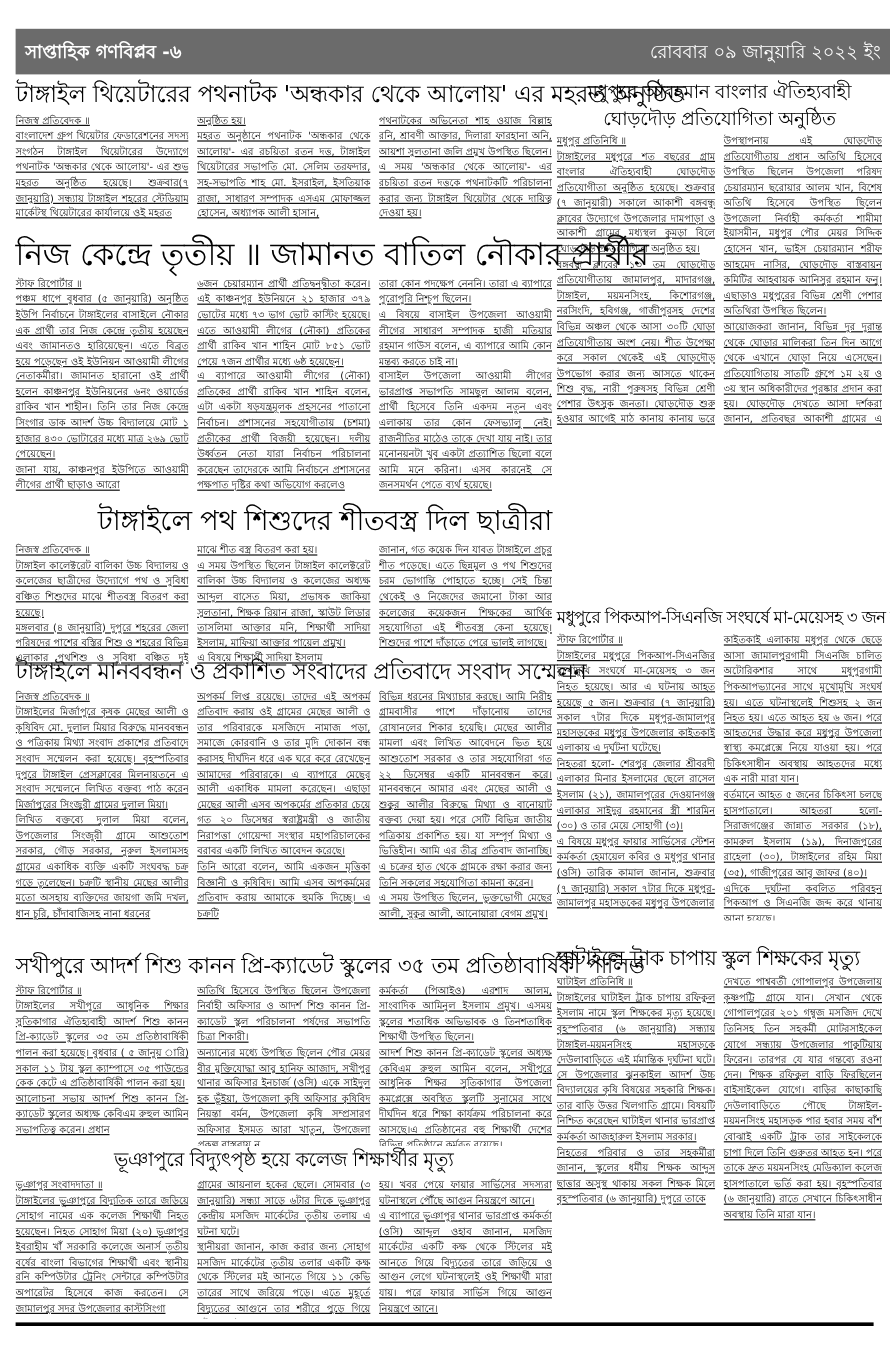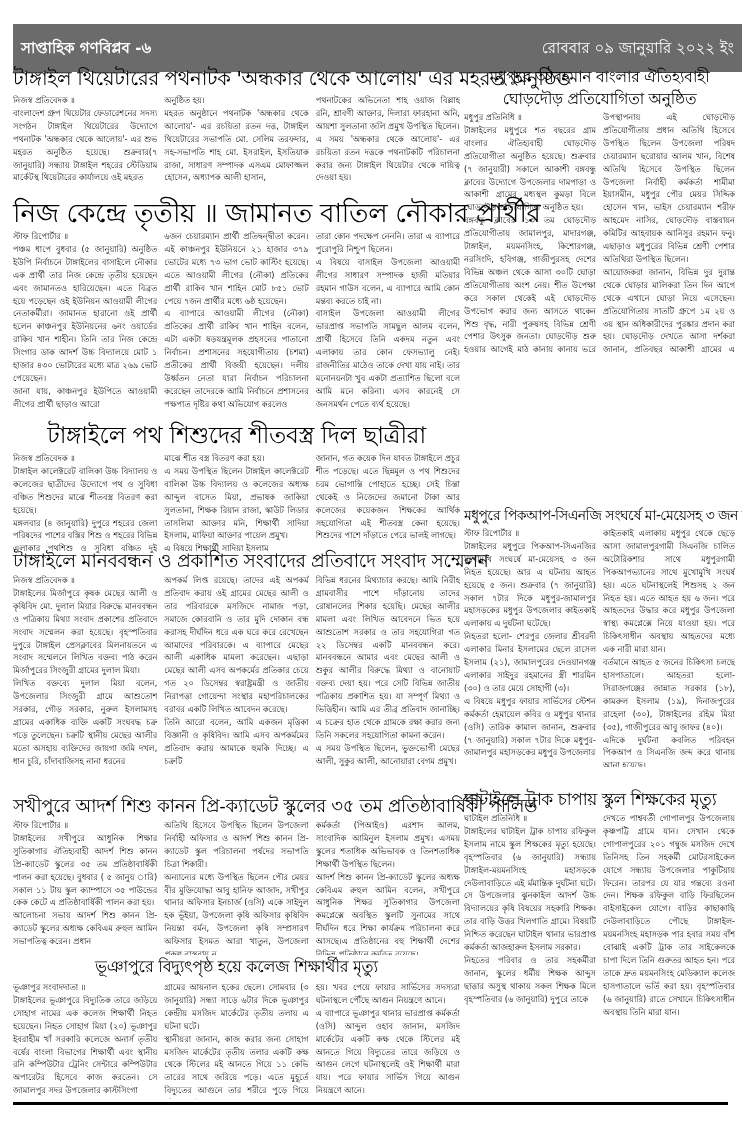--- a/index.html
+++ b/index.html
@@ -1,24 +1,24 @@
 <!DOCTYPE html>
 <html><head>
 <meta charset="utf-8">
 <style>
   * { box-sizing: border-box; margin: 0; padding: 0; }
   html, body { width: 742px; height: 1124px; background: #ffffff; overflow: hidden; }
   body { font-family: "DejaVu Sans", sans-serif; color: #111; position: relative; }
-  .header-bar { position: absolute; left: 13px; top: 24px; width: 729px; height: 48px; background: #6b6b6b; color: #fff; display: flex; justify-content: space-between; align-items: center; padding: 0 8px 0 8px; }
+  .header-bar { position: absolute; left: 13px; top: 24px; width: 729px; height: 38px; background: #6b6b6b; color: #fff; display: flex; justify-content: space-between; align-items: center; padding: 0 8px 0 8px; }
   .header-bar .paper-name { font-size: 15px; font-weight: bold; }
   .header-bar .date { font-size: 15px; }
   .article { position: absolute; }
   .headline { font-family: "DejaVu Sans", sans-serif; font-weight: normal; white-space: nowrap; letter-spacing: -0.3px; color: #000; }
   .cols { display: flex; gap: 7px; }
-  .col { flex: 1; font-size: 8.2px; line-height: 12.9px; text-align: justify; overflow: hidden; }
+  .col { flex: 1; font-size: 8.2px; line-height: 12.9px; text-align: justify; overflow: hidden; text-decoration: underline; }
   .bottom-rule { position: absolute; left: 13px; top: 1102px; width: 715px; height: 3px; background: #000; }
 </style>
 </head>
 <body>
 
 <div class="header-bar" style="background: rgb(107, 107, 107);">
   <span class="paper-name">সাপ্তাহিক গণবিপ্লব -৬</span>
   <span class="date">রোববার ০৯ জানুয়ারি ২০২২ ইং</span>
 </div>
 
@@ -42,21 +42,21 @@
 জানা যায়, কাঞ্চনপুর ইউপিতে আওয়ামী লীগের প্রার্থী ছাড়াও আরো</div>
     <div class="col" style="white-space:pre-line;">৬জন চেয়ারম্যান প্রার্থী প্রতিদ্বন্দ্বীতা করেন। এই কাঞ্চনপুর ইউনিয়নে ২১ হাজার ৩৭৯ ভোটের মধ্যে ৭৩ ভাগ ভোট কাস্টিং হয়েছে। এতে আওয়ামী লীগের (নৌকা) প্রতিকের প্রার্থী রাকিব খান শাহিন মোট ৮৫১ ভোট পেয়ে ৭জন প্রার্থীর মধ্যে ৬ষ্ঠ হয়েছেন।
 এ ব্যাপারে আওয়ামী লীগের (নৌকা) প্রতিকের প্রার্থী রাকিব খান শাহিন বলেন, এটা একটা ষড়যন্ত্রমূলক প্রহসনের পাতানো নির্বাচন। প্রশাসনের সহযোগীতায় (চশমা) প্রতীকের প্রার্থী বিজয়ী হয়েছেন। দলীয় উর্ধ্বতন নেতা যারা নির্বাচন পরিচালনা করেছেন তাদেরকে আমি নির্বাচনে প্রশাসনের পক্ষপাত দৃষ্টির কথা অভিযোগ করলেও</div>
     <div class="col" style="white-space:pre-line;">তারা কোন পদক্ষেপ নেননি। তারা এ ব্যাপারে পুরোপুরি নিশ্চুপ ছিলেন।
 এ বিষয়ে বাসাইল উপজেলা আওয়ামী লীগের সাধারণ সম্পাদক হাজী মতিয়ার রহমান গাউস বলেন, এ ব্যাপারে আমি কোন মন্তব্য করতে চাই না।
 বাসাইল উপজেলা আওয়ামী লীগের ভারপ্রাপ্ত সভাপতি সামছুল আলম বলেন, প্রার্থী হিসেবে তিনি একদম নতুন এবং এলাকায় তার কোন ফেসভ্যালু নেই। রাজনীতির মাঠেও তাকে দেখা যায় নাই। তার মনোনয়নটা খুব একটা প্রত্যাশিত ছিলো বলে আমি মনে করিনা। এসব কারনেই সে জনসমর্থন পেতে ব্যর্থ হয়েছে।</div>
   </div>
 </div>
 
 <div class="article" style="left:13px; top:420px; width:447px;">
-  <div class="headline" style="font-size:23px; line-height:30px; text-align:center;">টাঙ্গাইলে পথ শিশুদের শীতবস্ত্র দিল ছাত্রীরা</div>
+  <div class="headline" style="font-size:23px; line-height:30px; text-align:right;">টাঙ্গাইলে পথ শিশুদের শীতবস্ত্র দিল ছাত্রীরা</div>
   <div class="cols" style="margin-top:2px; height:106px;">
     <div class="col" style="white-space:pre-line;">নিজস্ব প্রতিবেদক ॥
 টাঙ্গাইল কালেক্টরেট বালিকা উচ্চ বিদ্যালয় ও কলেজের ছাত্রীদের উদ্যোগে পথ ও সুবিধা বঞ্চিত শিশুদের মাঝে শীতবস্ত্র বিতরণ করা হয়েছে।
 মঙ্গলবার (৪ জানুয়ারি) দুপুরে শহরের জেলা পরিষদের পাশের বস্তির শিশু ও শহরের বিভিন্ন এলাকার পথশিশু ও সুবিধা বঞ্চিত দুই শতাধিক শিশুদের</div>
     <div class="col" style="white-space:pre-line;">মাঝে শীত বস্ত্র বিতরণ করা হয়।
 এ সময় উপস্থিত ছিলেন টাঙ্গাইল কালেক্টরেট বালিকা উচ্চ বিদ্যালয় ও কলেজের অধ্যক্ষ আব্দুল বাসেত মিয়া, প্রভাষক জাকিয়া সুলতানা, শিক্ষক রিয়ান রাজা, স্কাউট লিডার তাসলিমা আক্তার মনি, শিক্ষার্থী সাদিয়া ইসলাম, মাফিয়া আক্তার পায়েল প্রমুখ।
 এ বিষয়ে শিক্ষার্থী সাদিয়া ইসলাম</div>
     <div class="col" style="white-space:pre-line;">জানান, গত কয়েক দিন যাবত টাঙ্গাইলে প্রচুর শীত পড়েছে। এতে ছিন্নমূল ও পথ শিশুদের চরম ভোগান্তি পোহাতে হচ্ছে। সেই চিন্তা থেকেই ও নিজেদের জমানো টাকা আর কলেজের কয়েকজন শিক্ষকের আর্থিক সহযোগিতা এই শীতবস্ত্র কেনা হয়েছে। শিশুদের পাশে দাঁড়াতে পেরে ভালই লাগছে।</div>
   </div>
 </div>

